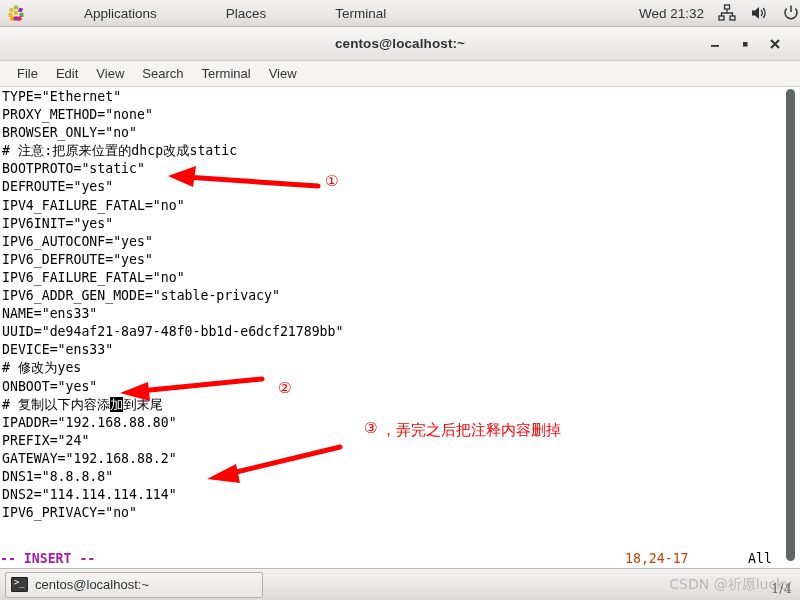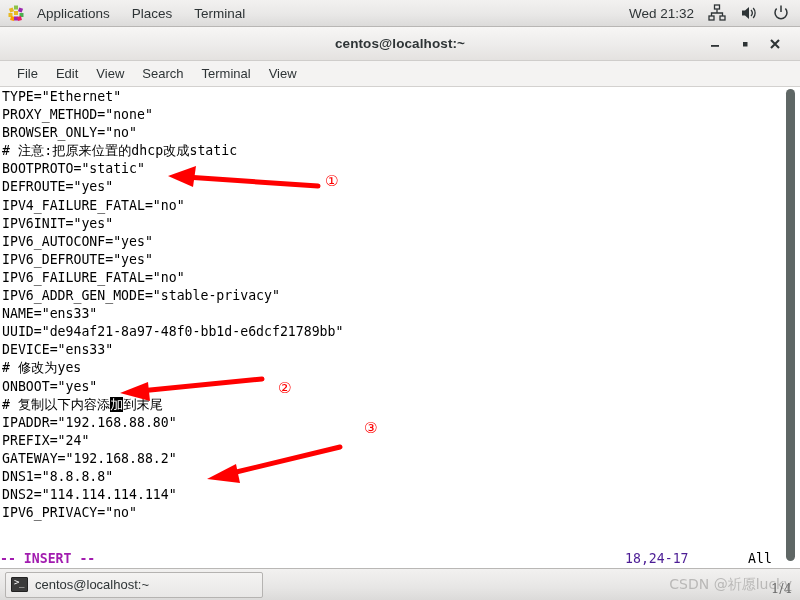--- a/index.html
+++ b/index.html
@@ -9,31 +9,31 @@
     background:#ffffff;
     position:relative;
   }
 
   
   #top-panel{
     position:absolute; left:0; top:0; width:800px; height:27px;
     background:linear-gradient(to bottom,#f2f1f0 0%,#e9e8e7 55%,#dcdbda 100%);
     border-bottom:1px solid #b8b6b4;
     display:flex; align-items:center;
-    font-size:13.5px; color:#2e3436;
+    font-size:13.5px; color:#2e3436;gap:47px;
   }
   #top-panel .menu-item{
     padding:0 11px; height:27px; display:flex; align-items:center;
     cursor:default;
   }
   #apps-icon{
     width:16px; height:16px; margin-left:8px; margin-right:2px;
     position:relative; flex:0 0 auto;
   }
-  .panel-right{ margin-left:auto; display:flex; align-items:center; padding-right:10px; gap:14px;}
+  .panel-right{ margin-left:auto; display:flex; align-items:center; gap:14px;}
   .clock{ font-size:13.5px; color:#2e3436; }
   .tray-icon{ width:18px; height:18px; display:block; }
 
   
   #window{
     position:absolute; left:0; top:27px; width:800px; height:541px;
     background:#f6f5f4;
   }
   #titlebar{
     height:34px; width:100%;
@@ -89,21 +89,21 @@
     left:0; bottom:0; width:100%;
     height:20px;
     font-family:"DejaVu Sans Mono","Liberation Mono",monospace;
     font-size:13.2px;
     display:flex; align-items:center;
     z-index:3;
     background:#ffffff;
   }
   #statusline .ins{ font-weight:bold; color:#a21caf; }
   #statusline .warn{ color:#cc0000; margin-left:8px; }
-  #statusline .pos{ position:absolute; left:625px; color:#4c1d95; }
+  #statusline .pos{ position:absolute; left:625px; color:#c2410c; }
   #statusline .all{ position:absolute; left:748px; color:#000; }
 
   
   #scrollbar{
     position:absolute; right:4px; top:2px; width:11px; height:474px;
     z-index:4;
   }
   #scrollbar .track{ position:absolute; inset:0; background:#ffffff; }
   #scrollbar .thumb{
     position:absolute; left:1px; top:0px; width:9px; height:472px;
@@ -283,20 +283,21 @@
   <g>
     <line x1="340" y1="447" x2="228" y2="474" stroke="#ff0000" stroke-width="5" stroke-linecap="round"></line>
     <polygon points="207,479 236,464 240,483" fill="#ff0000"></polygon>
   </g>
 </svg>
 
 <div id="anno-text-layer" style="position:absolute;left:0;top:0;width:800px;height:600px;pointer-events:none;z-index:6;">
   <span class="circnum" style="left:325px; top:174px;">①</span>
   <span class="circnum" style="left:278px; top:381px;">②</span>
   <span class="circnum" style="left:364px; top:421px;">③</span>
+  <span class="anno-text" style="left:381px; top:421px;">，弄完之后把注释内容删掉</span>
 </div>
 
 <div id="taskbar">
   <div id="task-button">
     <span id="task-icon"></span>
     <span>centos@localhost:~</span>
   </div>
   <span id="watermark">CSDN @祈愿lucky</span>
   <span id="pagenum">1/4</span>
 </div>

